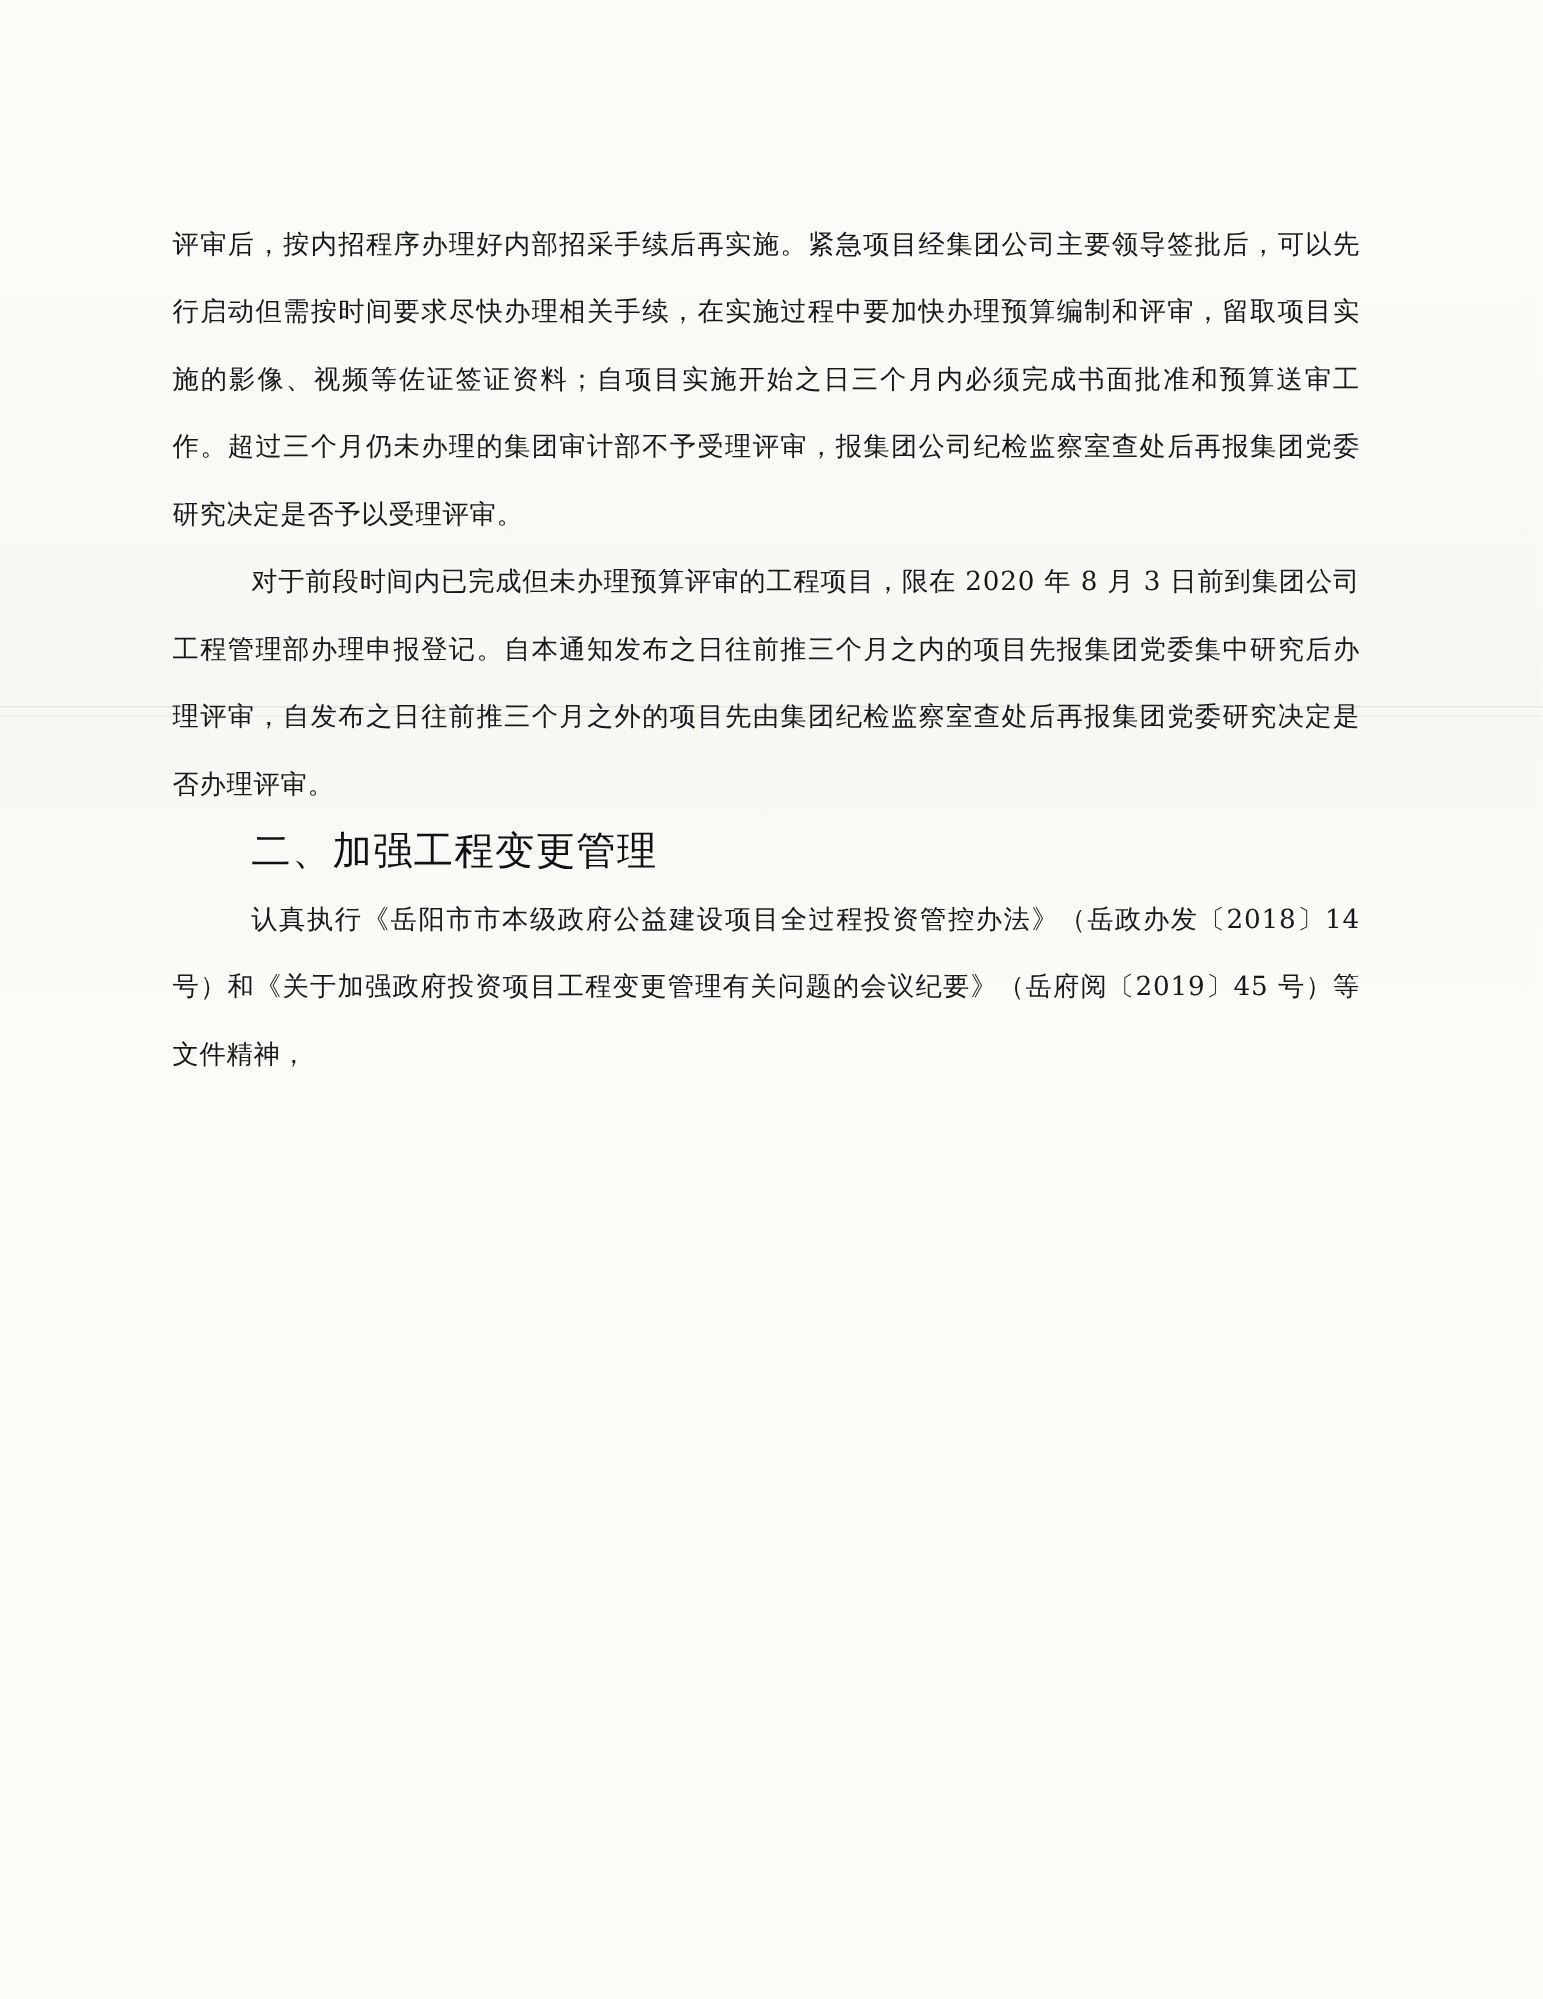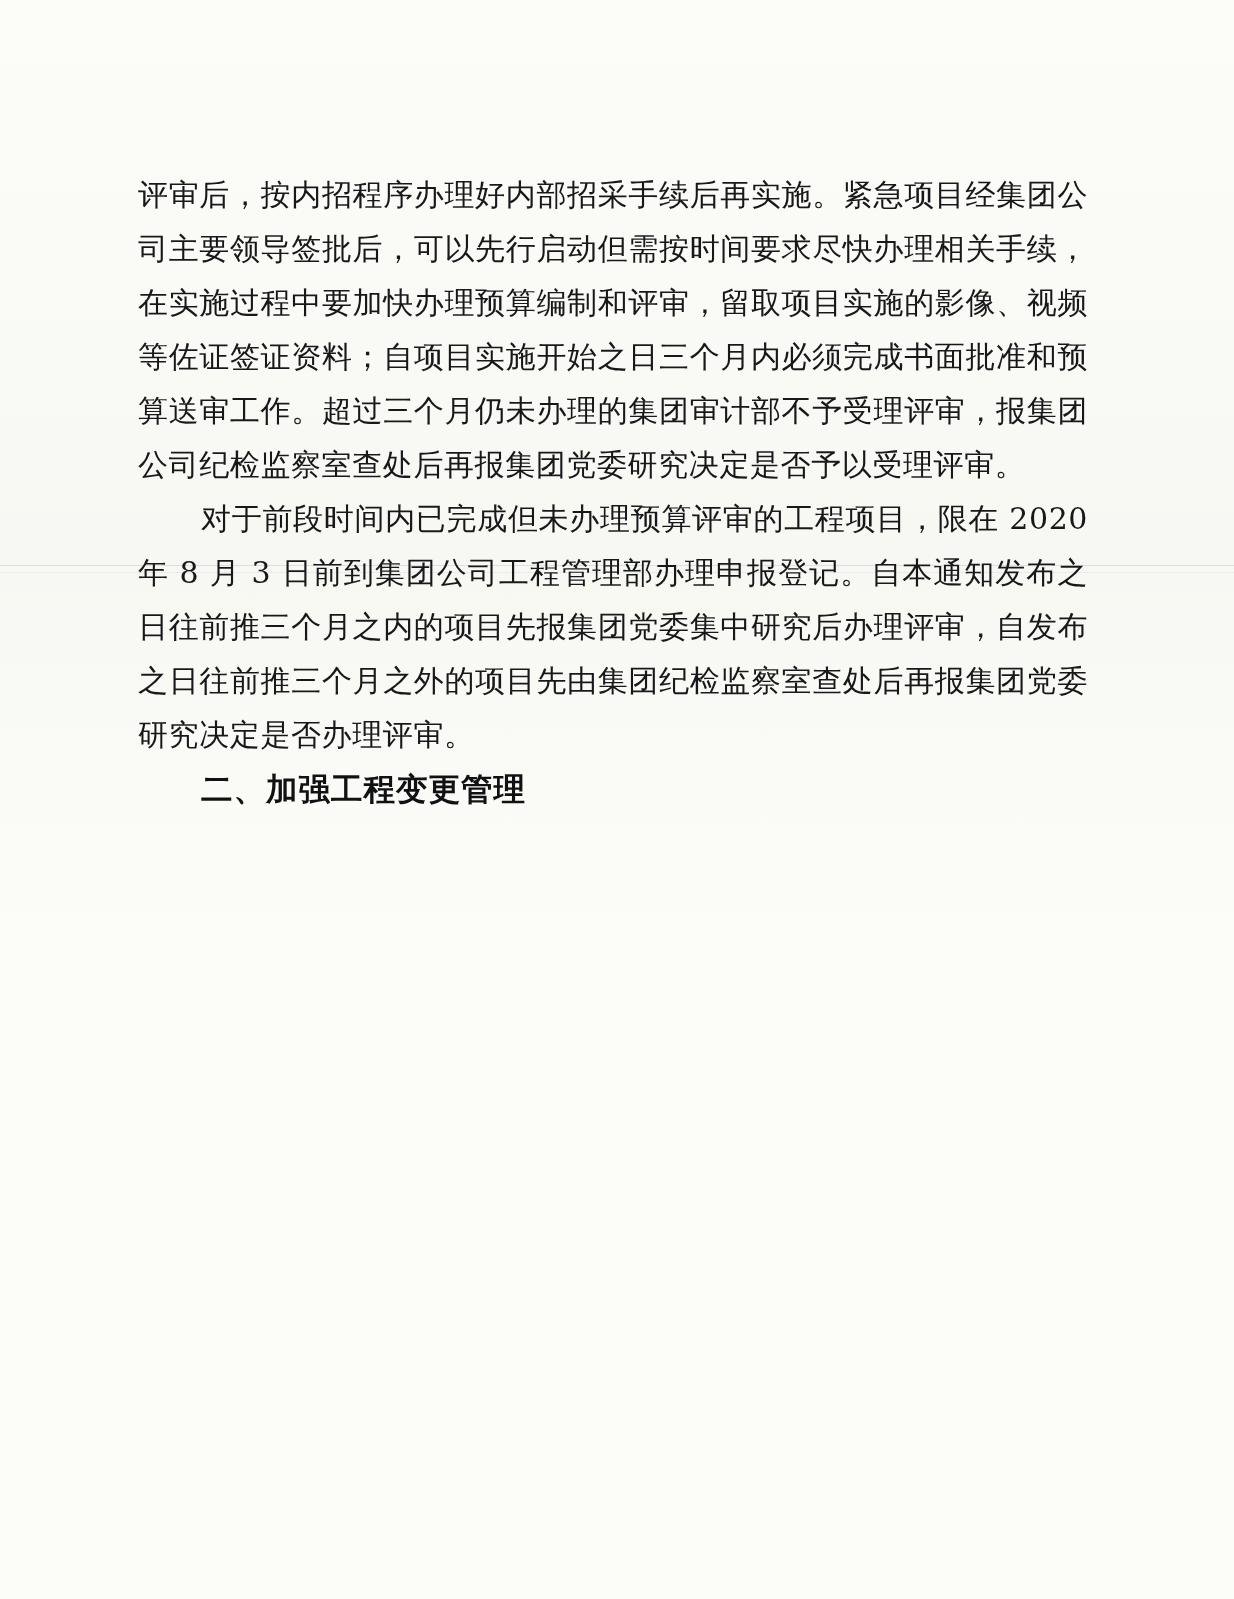--- a/index.html
+++ b/index.html
@@ -34,50 +34,51 @@
 
   .doc-body {
     position: absolute;
     left: 138px;
     top: 168px;
     width: 950px;
   }
 
   p.para {
     margin: 0 0 0 0;
-    font-size: 30px;
+    font-size: 21px;
     line-height: 54px;
     letter-spacing: 0.6px;
     color: #17181a;
     text-align: justify;
     text-justify: inter-ideograph;
     font-family: "DejaVu Serif", "Liberation Serif", serif;
     font-weight: 400;
     text-indent: 0;
   }
   p.indent {
     text-indent: 63px;
   }
   p.heading {
     text-indent: 63px;
-    font-weight: 700;
+    font-weight: 400;
     font-size: 31.5px;
     line-height: 54px;
     margin: 0;
     color: #101113;
     letter-spacing: 1px;
     font-family: "DejaVu Sans", "Liberation Sans", sans-serif;
   }
   .blk { margin-bottom: 0px; }
 </style>
 </head>
 <body>
 
 <div class="page">
   <div class="scanline s1"></div>
   <div class="scanline s2"></div>
 
   <div class="doc-body">
     <p class="para blk">评审后，按内招程序办理好内部招采手续后再实施。紧急项目经集团公司主要领导签批后，可以先行启动但需按时间要求尽快办理相关手续，在实施过程中要加快办理预算编制和评审，留取项目实施的影像、视频等佐证签证资料；自项目实施开始之日三个月内必须完成书面批准和预算送审工作。超过三个月仍未办理的集团审计部不予受理评审，报集团公司纪检监察室查处后再报集团党委研究决定是否予以受理评审。</p>
     <p class="para indent blk">对于前段时间内已完成但未办理预算评审的工程项目，限在 2020 年 8 月 3 日前到集团公司工程管理部办理申报登记。自本通知发布之日往前推三个月之内的项目先报集团党委集中研究后办理评审，自发布之日往前推三个月之外的项目先由集团纪检监察室查处后再报集团党委研究决定是否办理评审。</p>
     <p class="heading blk">二、加强工程变更管理</p>
+    <p class="para indent blk">认真执行《岳阳市市本级政府公益建设项目全过程投资管控办法》（岳政办发〔2018〕14 号）和《关于加强政府投资项目工程变更管理有关问题的会议纪要》（岳府阅〔2019〕45 号）等文件精神，</p>
   </div>
 </div>
 
 </body></html>

